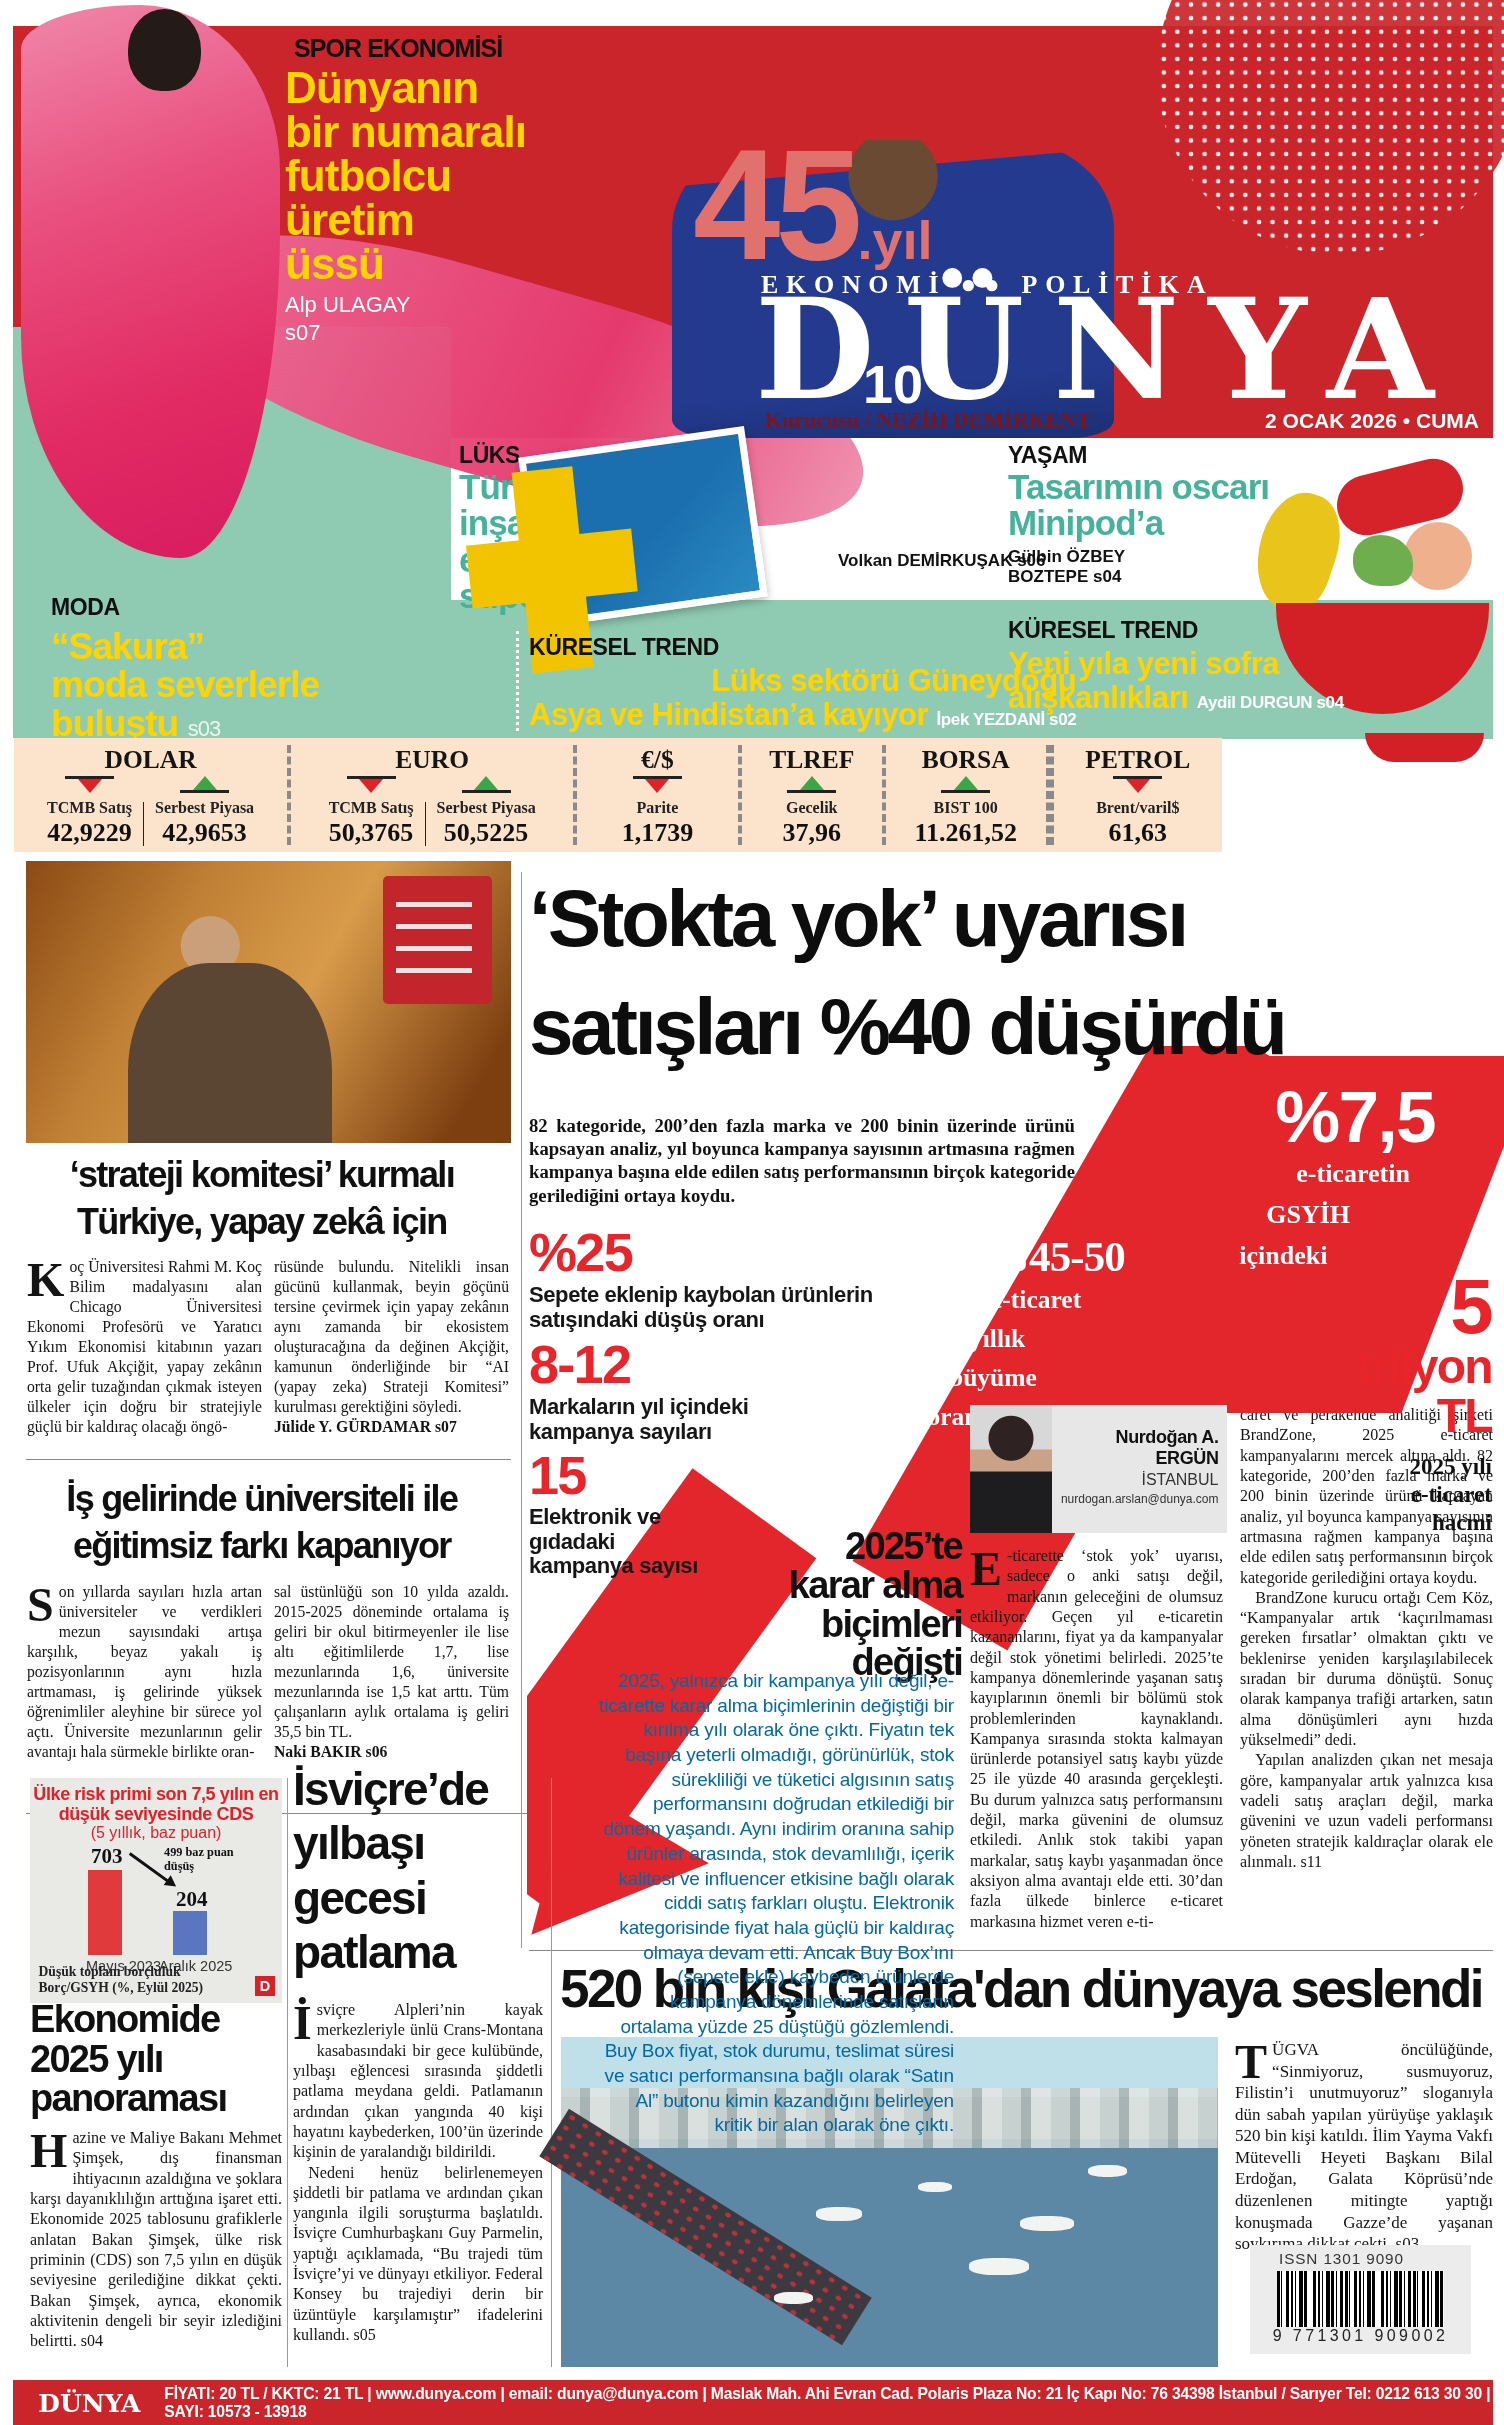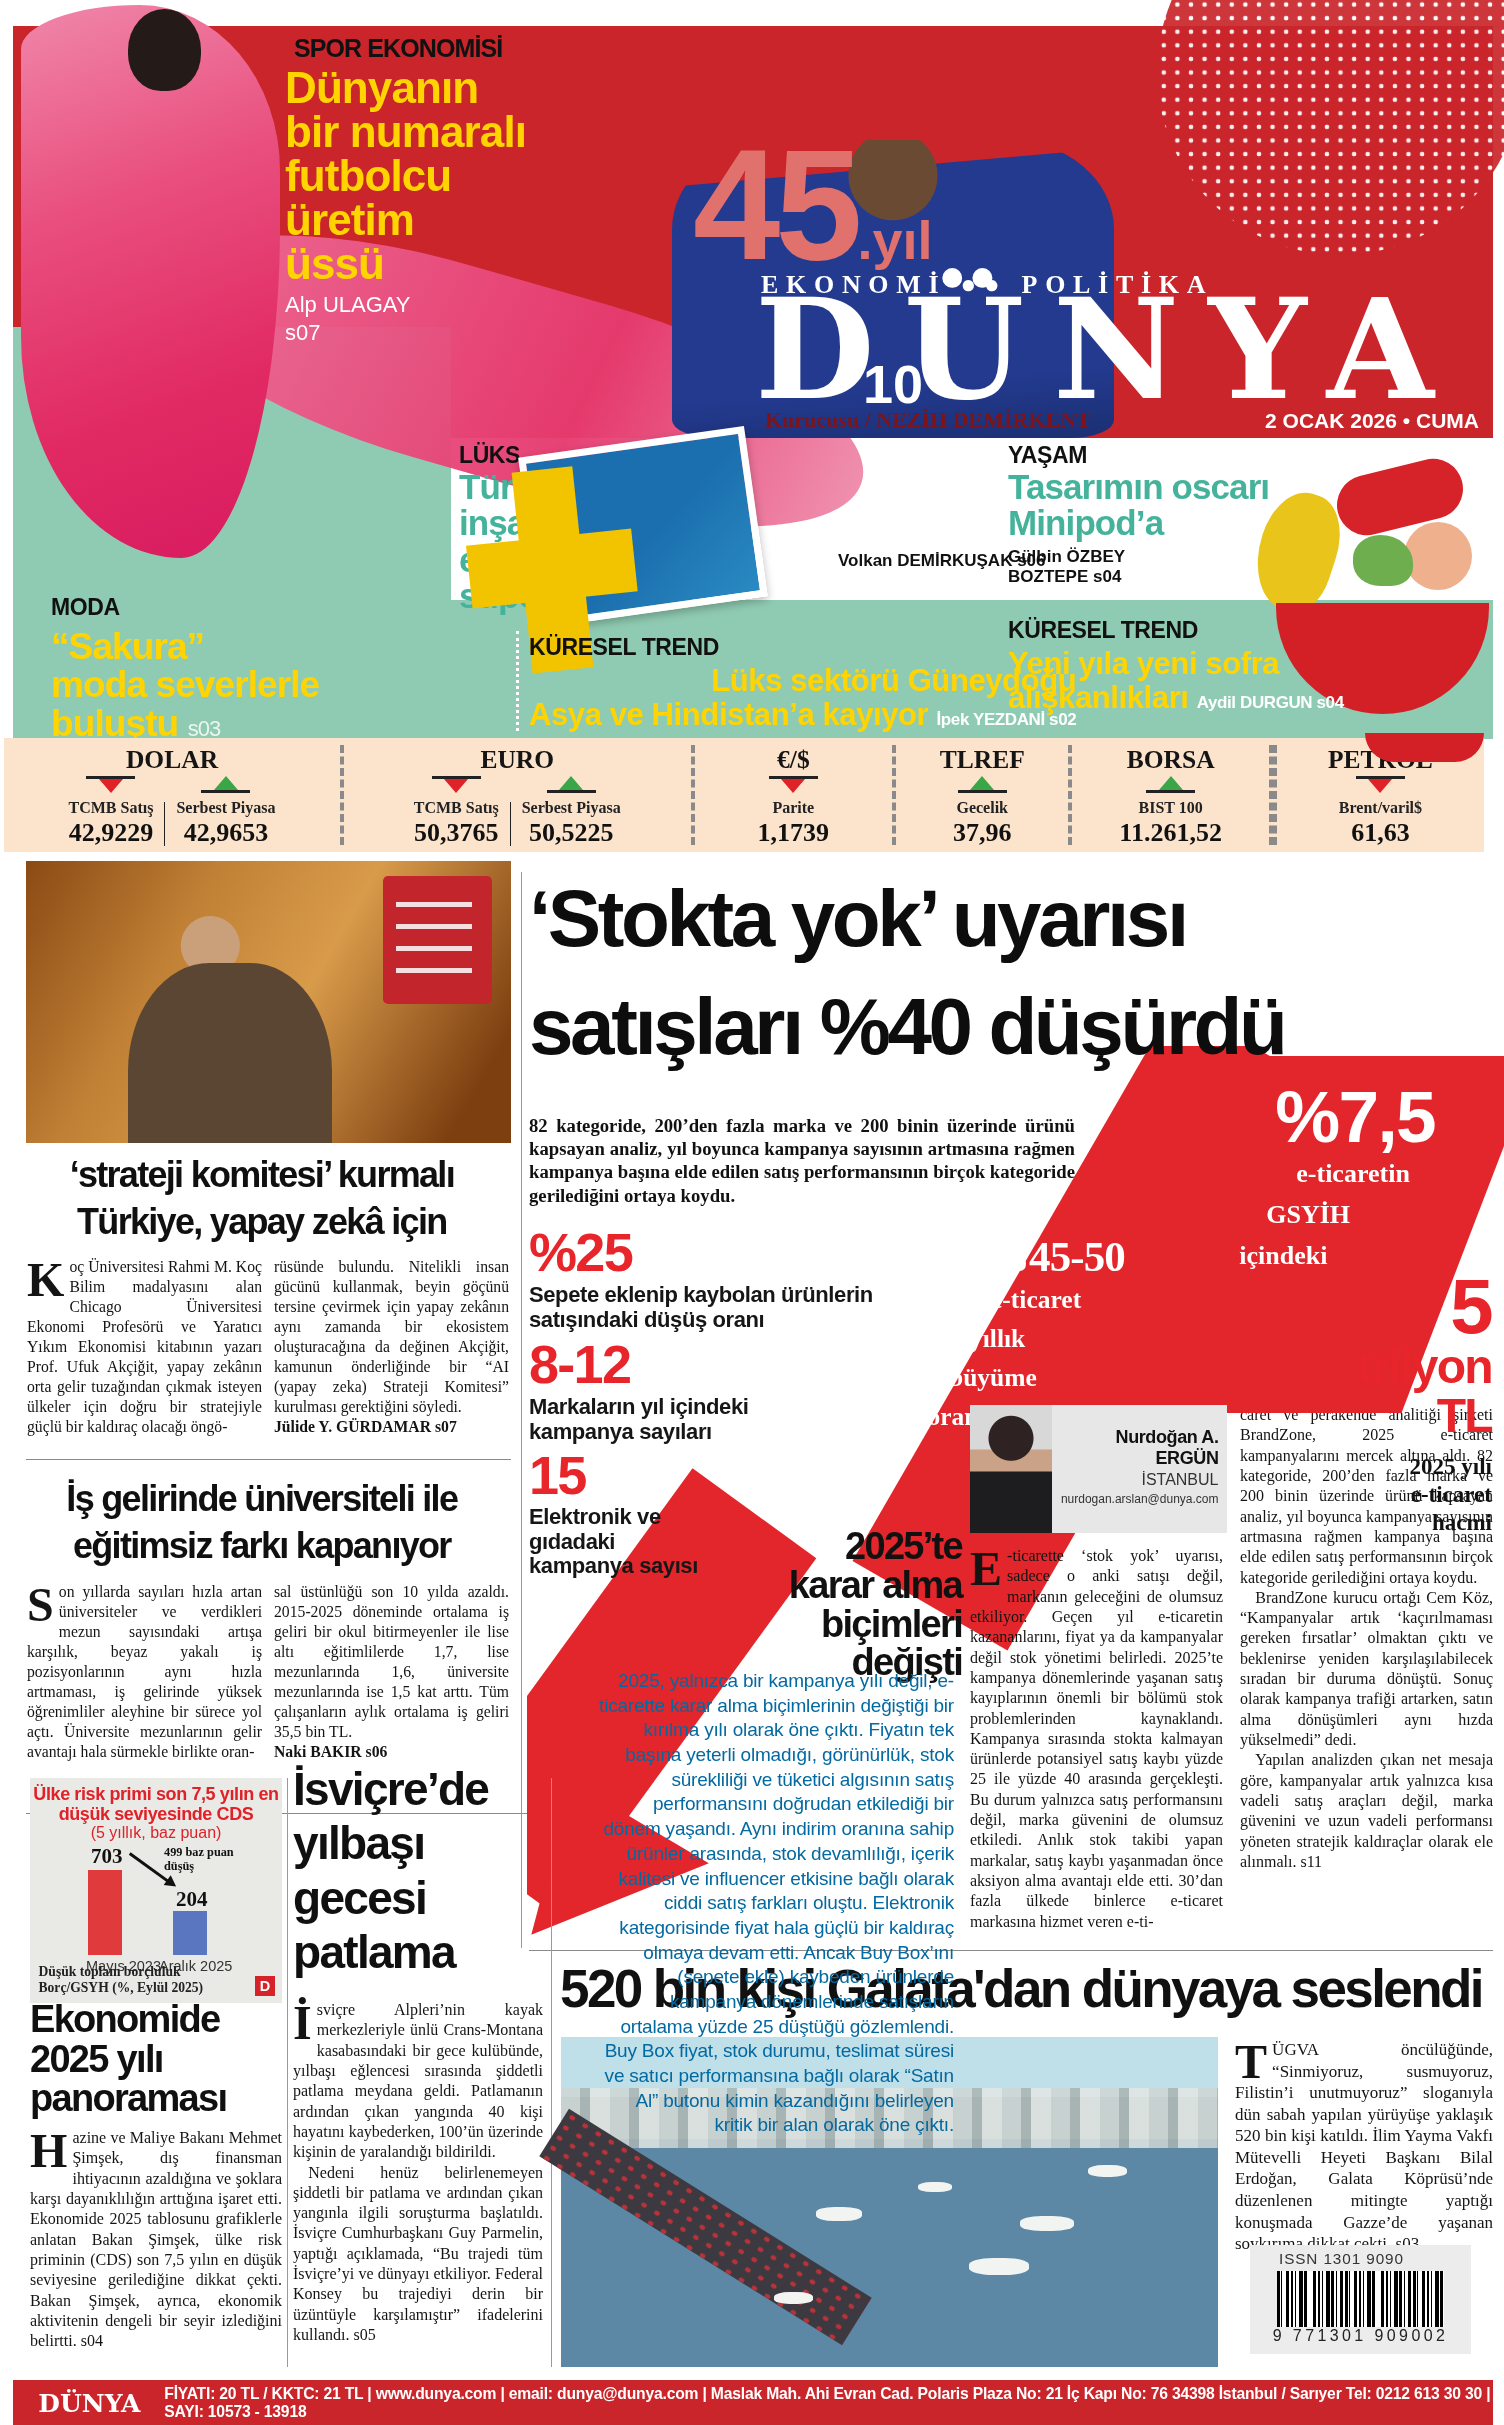--- a/index.html
+++ b/index.html
@@ -56,21 +56,21 @@
   .plus .v{position:absolute;left:53px;top:0;width:61px;height:202px;background:#f2c400;}
   .plus .h{position:absolute;left:0;top:68px;width:166px;height:63px;background:#f2c400;}
   .moda{left:51px;top:594px;}
   .moda .hl{font-size:37px;line-height:1.04;font-weight:bold;color:#ffd400;letter-spacing:-0.9px;}
   .pgref{color:#eaf6ef;font-weight:normal;font-size:22px;}
   .trend .hl{font-size:31px;line-height:1.1;font-weight:bold;color:#ffd400;letter-spacing:-0.4px;}
   .trend .wby{color:#fff;font-size:17px;font-weight:bold;}
   .dotline{border-left:3.4px dotted #fff;width:0;}
 
   
-  .ticker{left:4px;top:738px;width:1480px;height:114px;background:#fce4cc;display:flex;align-items:stretch;}
+  .ticker{left:14px;top:738px;width:1208px;height:114px;background:#fce4cc;display:flex;align-items:stretch;}
   .tcell{display:flex;flex-direction:column;align-items:center;padding-top:6.8px;}
   .tname{font-family:"Liberation Serif",serif;font-weight:bold;font-size:25.5px;color:#151515;}
   .tentries{display:flex;align-items:flex-start;margin-top:1.7px;}
   .tentry{display:flex;flex-direction:column;align-items:center;padding:0 11px;}
   .tdiv{width:0;border-left:1.7px solid #222;height:44px;margin-top:25.5px;}
   .arrow{height:20.4px;display:flex;flex-direction:column;align-items:center;margin-bottom:2.6px;}
   .arrow .bar{width:49px;height:2.6px;background:#222;}
   .arrow .tri{width:0;height:0;border-left:12.8px solid transparent;border-right:12.8px solid transparent;}
   .arrow.down .tri{border-top:14.5px solid #e02128;}
   .arrow.up   .tri{border-bottom:14.5px solid #3aa648;}

